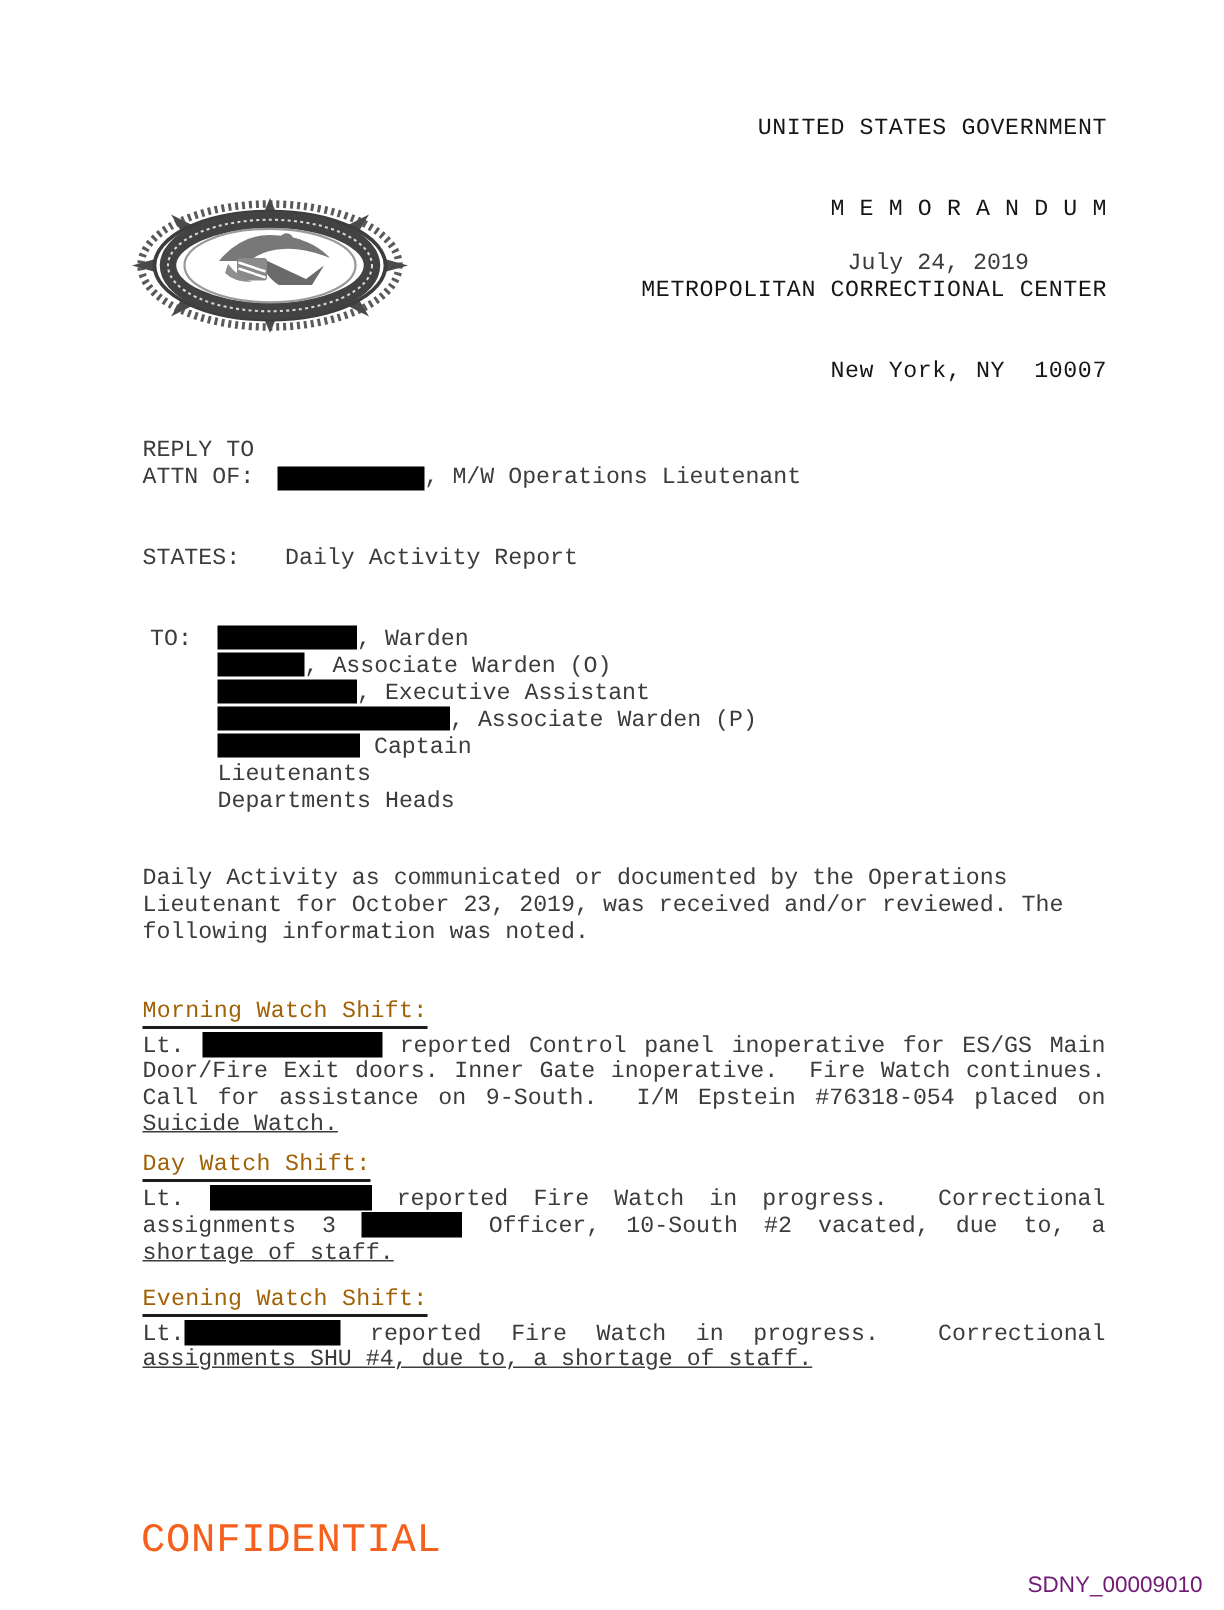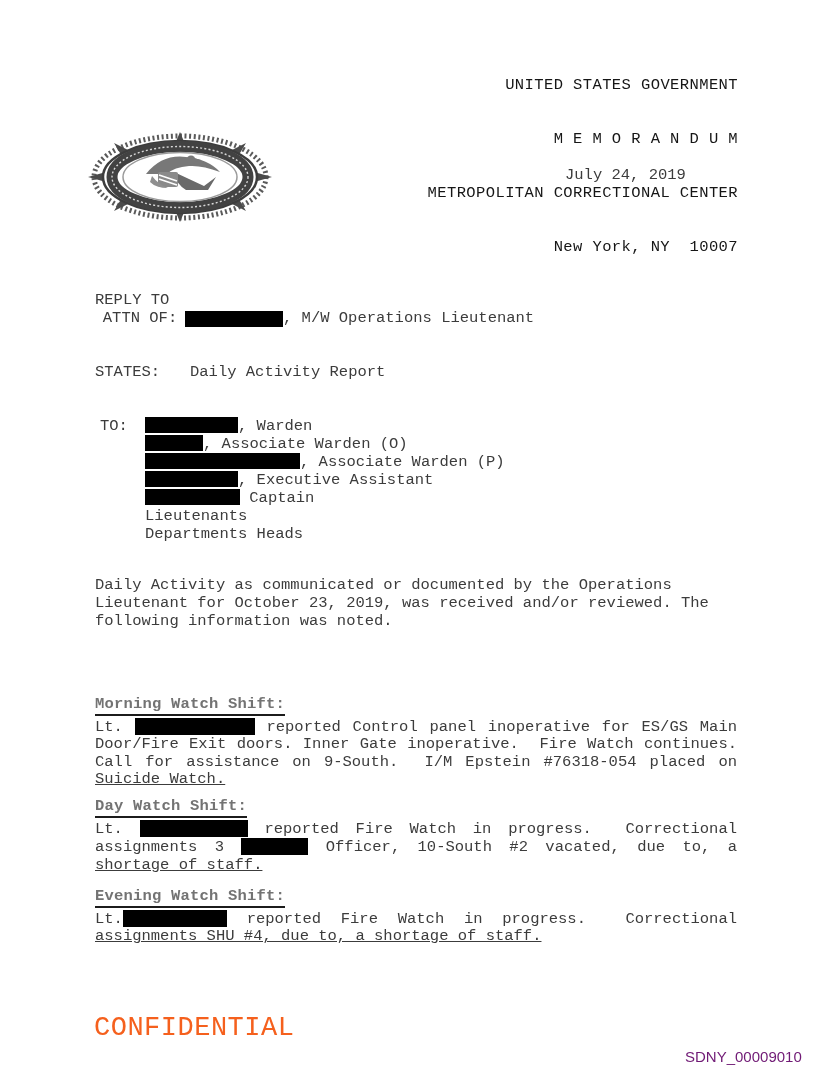--- a/index.html
+++ b/index.html
@@ -13,40 +13,40 @@
     position:absolute; top:40px; right:78px; text-align:right;
     font-weight:normal; color:#161616; font-size:15.5px; line-height:18px;
     letter-spacing:0.4px; white-space:pre;
   }
   
   .seal { position:absolute; left:88px; top:132px; }
   
   .date { position:absolute; left:565px; top:166px; font-size:15.5px; line-height:18px; }
   
   .reply { position:absolute; left:95px; top:291px; font-size:15.5px; line-height:18px; }
-  .reply-row { display:flex; align-items:flex-end;text-align:center; }
+  .reply-row { display:flex; align-items:flex-end; }
   .reply-label { width:90px; flex:0 0 90px; }
   
   .subject { position:absolute; left:95px; top:363px; font-size:15.5px; line-height:18px; display:flex; }
   .subject-label { width:95px; flex:0 0 95px; }
   
   .to { position:absolute; left:100px; top:417px; font-size:15.5px; line-height:18px; }
   .to-label { position:absolute; left:0; top:0; }
   .to-list { margin-left:45px; }
   .to-row { height:18px; white-space:nowrap; }
   
   .intro { position:absolute; left:95px; top:576px; width:655px; font-size:15.5px; line-height:18px; }
   
   .section { position:absolute; left:95px; width:642px; font-size:15.5px; line-height:17.5px; }
   .section-0 { top:666px; }
   .section-1 { top:768px; }
   .section-2 { top:858px; }
   .sec-heading {
-    display:inline-block; font-weight:bold; color:#737373;
-    border-bottom:2px solid #1c1c1c; margin-bottom:2px; letter-spacing:0.2px;margin-top:30px;
+    display:inline-block; font-weight:normal; color:#a16207;
+    border-bottom:2px solid #1c1c1c; margin-bottom:2px; letter-spacing:0.2px;
   }
   .jline { text-align:justify; text-align-last:justify; text-justify:inter-word; }
   .lline { text-align:left;text-decoration:underline; }
   
   .redaction { display:inline-block; background:#000000; height:16px; vertical-align:-3px; }
   .redaction.tall { height:17px; vertical-align:-4px; }
   
   .confidential {
     position:absolute; left:94px; top:1013px;
     font-family:Liberation Mono, monospace;
@@ -113,22 +113,22 @@
   <div class="subject">
     <span class="subject-label">STATES:</span>
     <span>Daily Activity Report</span>
   </div>
 
   <div class="to">
     <span class="to-label">TO:</span>
     <div class="to-list">
         <div class="to-row"><span class="redaction" style="width: 93px;"></span><span>, Warden</span></div>
         <div class="to-row"><span class="redaction" style="width: 58px;"></span><span>, Associate Warden (O)</span></div>
+        <div class="to-row"><span class="redaction" style="width: 93px;"></span><span>, Executive Assistant</span></div>
         <div class="to-row"><span class="redaction" style="width: 155px;"></span><span>, Associate Warden (P)</span></div>
-        <div class="to-row"><span class="redaction" style="width: 93px;"></span><span>, Executive Assistant</span></div>
         <div class="to-row"><span class="redaction" style="width: 95px;"></span><span>&nbsp;Captain</span></div>
         <div class="to-row"><span>Lieutenants</span></div>
         <div class="to-row"><span>Departments Heads</span></div>
       </div>
   </div>
 
   <div class="intro">
     <div>Daily Activity as communicated or documented by the Operations</div>
     <div>Lieutenant for October 23, 2019, was received and/or reviewed. The</div>
     <div>following information was noted.</div>

